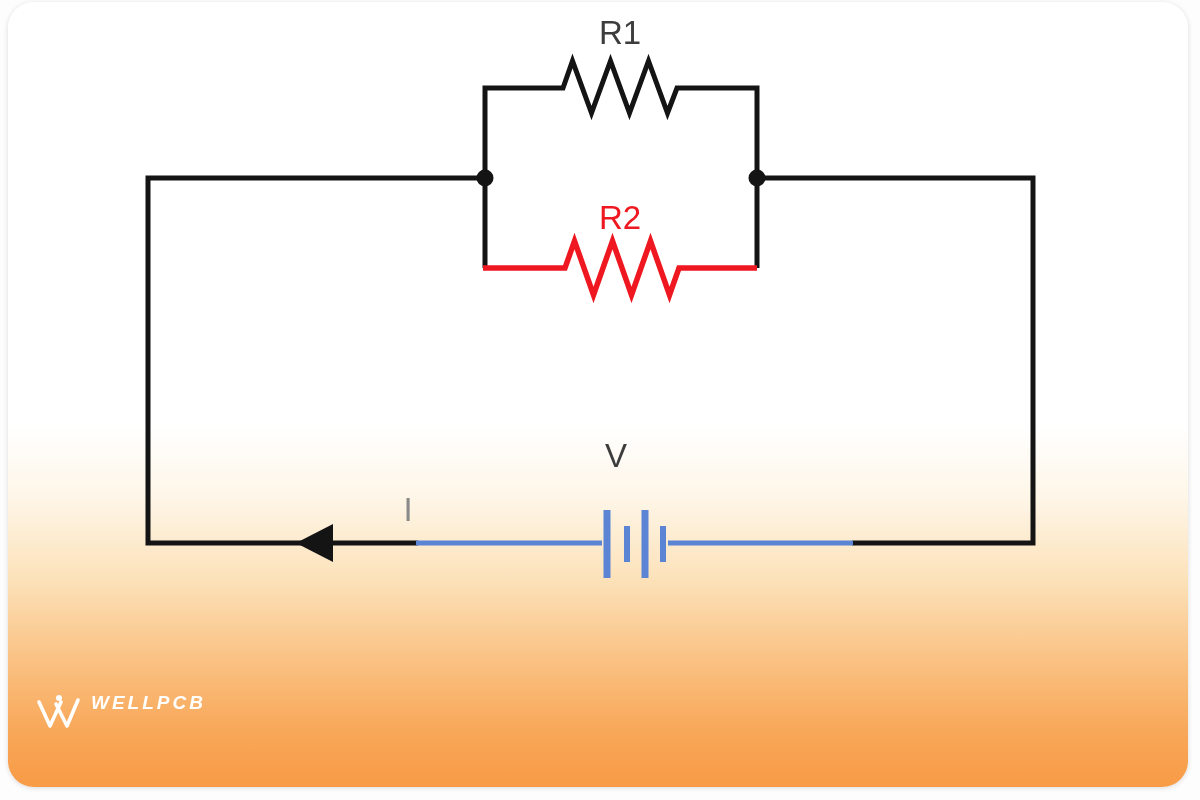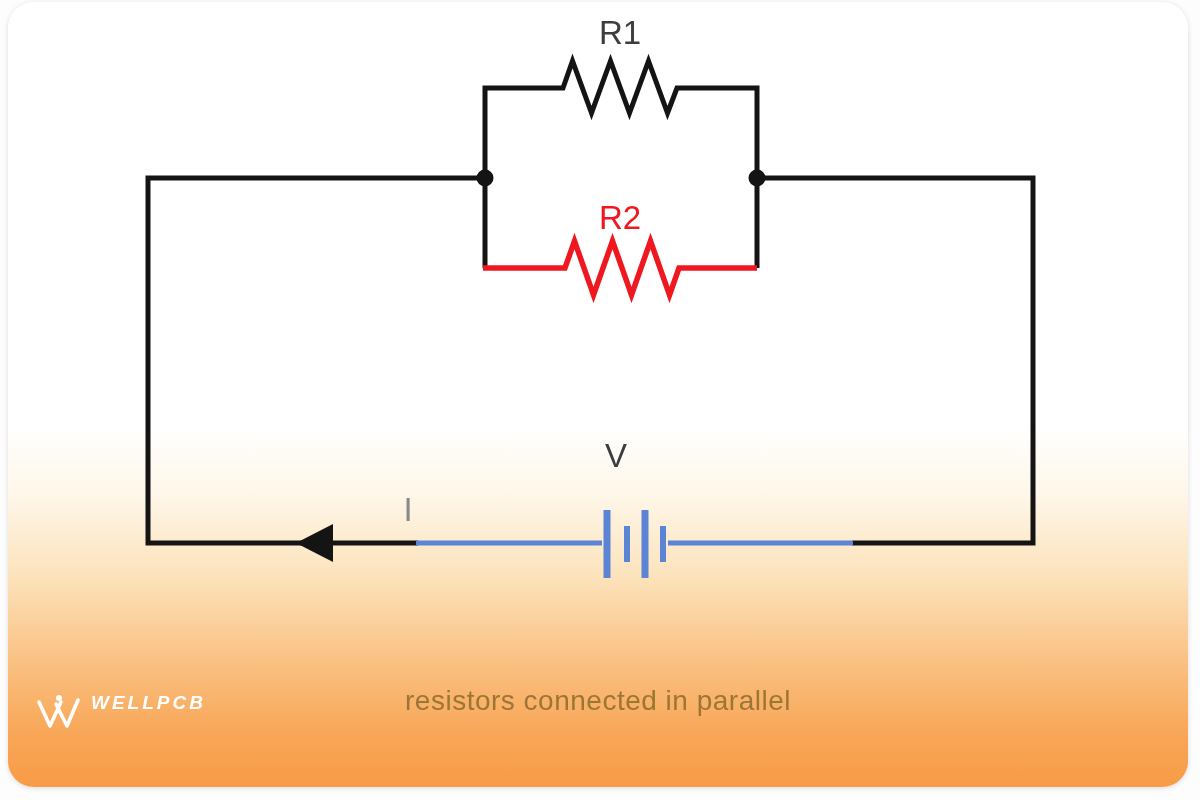--- a/index.html
+++ b/index.html
@@ -93,21 +93,20 @@
 
     <text x="620" y="44" text-anchor="middle" fill="#3d3d3d">R1</text>
 
     <text x="620" y="229" text-anchor="middle" fill="#f01820">R2</text>
 
     <text x="616" y="467" text-anchor="middle" fill="#3d3d3d">V</text>
 
     <text x="408" y="521" text-anchor="middle" fill="#8a8a8a">I</text>
   </svg>
 
-  <div class="caption" style="color: rgb(157, 118, 54);">resistors connected in parallel</div>
 
   <div class="logo">
     <svg width="46" height="40" viewBox="0 0 46 40">
       <polyline points="3,10 14,34 25,10" fill="none" stroke-width="3.6" stroke-linecap="round" stroke-linejoin="round" stroke="#ffffff"></polyline>
       <polyline points="20,12 31,34 42,8" fill="none" stroke-width="3.6" stroke-linecap="round" stroke-linejoin="round" stroke="#ffffff"></polyline>
       <circle cx="23" cy="6" r="3" fill="#ffffff"></circle>
     </svg>
     <span class="logo-text" style="color: rgb(255, 255, 255);">WELLPCB</span>
   </div>
 

